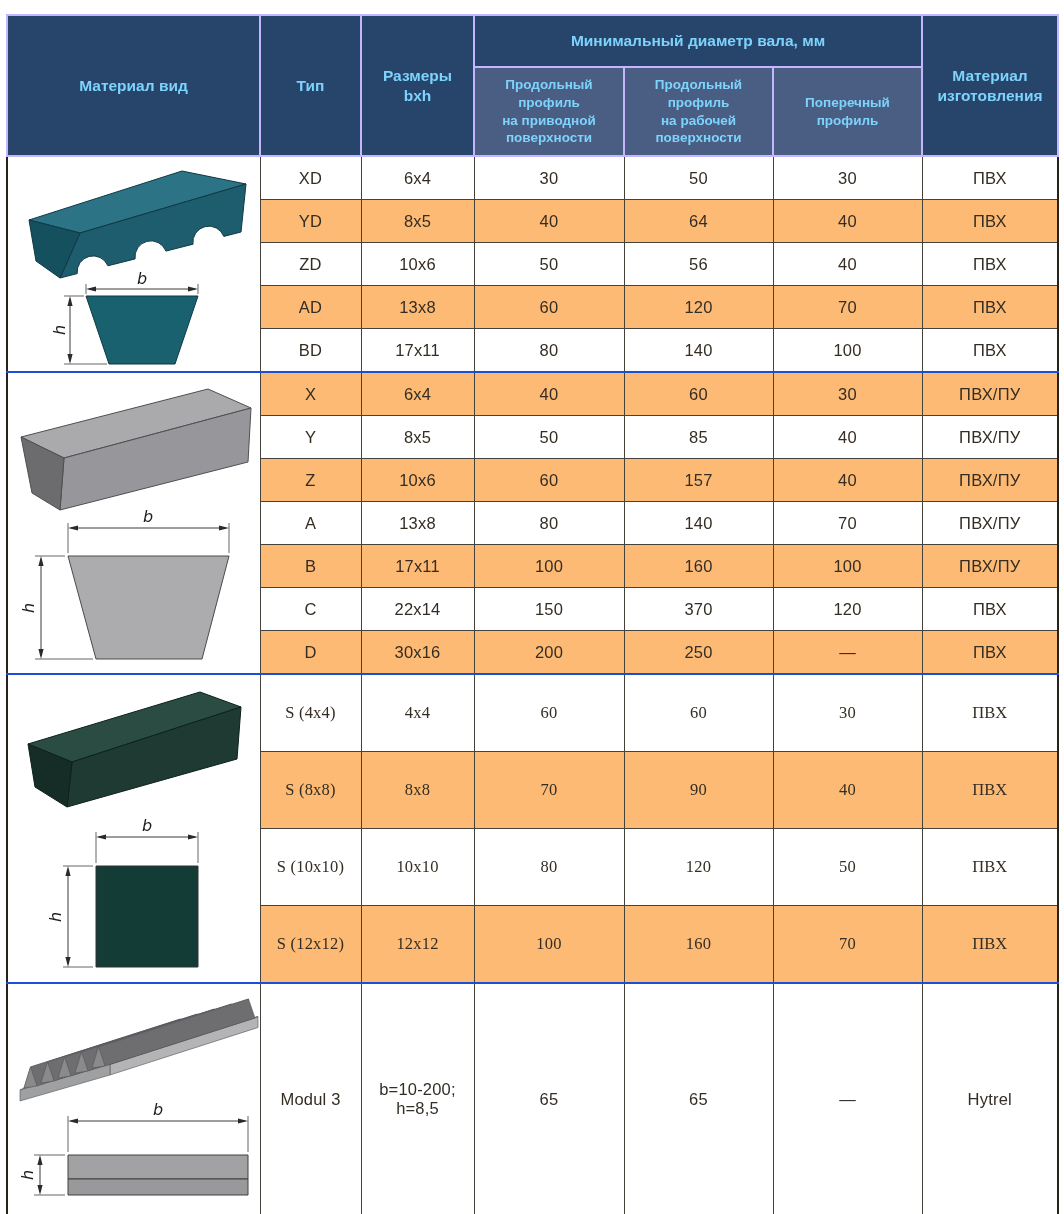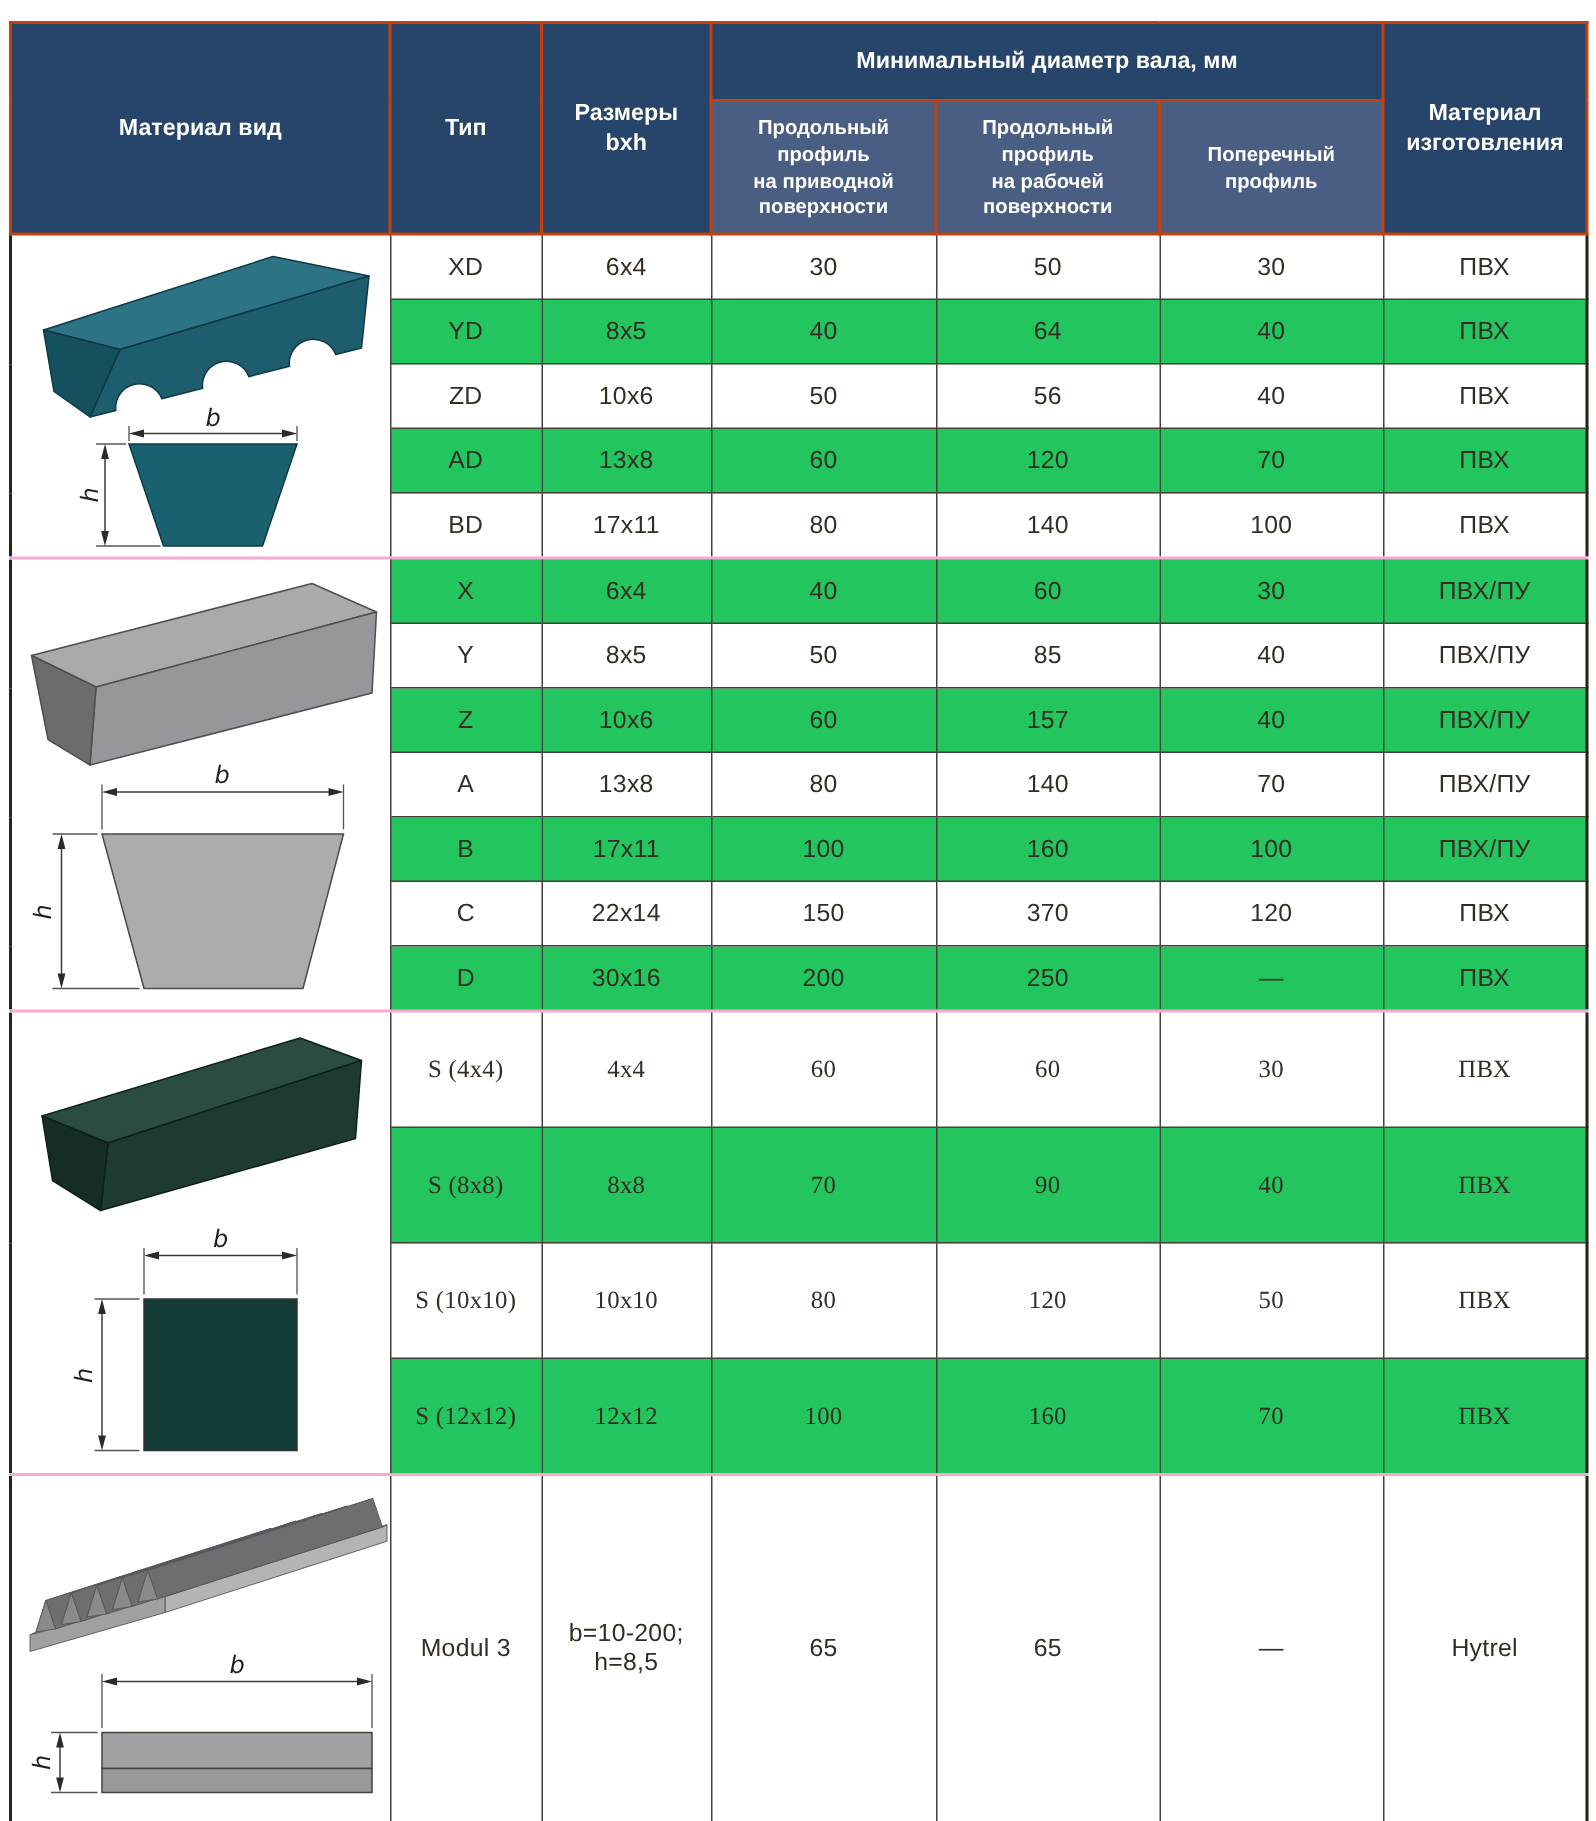--- a/index.html
+++ b/index.html
@@ -7,36 +7,36 @@
     width:1064px;height:1214px;overflow:hidden;background:#ffffff;
     font-family:"Liberation Sans",sans-serif;
   }
   .page{padding:14px 5px 0 6px;}
   table{
     border-collapse:collapse;table-layout:fixed;width:1051px;
     border:2px solid #26221c;
   }
   th,td{padding:0;border:1px solid #45413b;}
   thead th{
-    background:#27456a;color:#ffffff;font-weight:bold;
+    background:#27456a;color:#7dd3fc;font-weight:bold;
     text-align:center;vertical-align:middle;
-    border:2px solid #c2410c;
+    border:2px solid #c4b5fd;
   }
   .th-main{font-size:15.5px;line-height:1.28;}
   th.sub{background:#4a5e84;font-size:13.5px;line-height:1.32;}
   .pre{white-space:pre-line;}
   tr.h1 th{height:50px;}
   tr.h2 th{height:87px;}
   td.data-cell{
     text-align:center;vertical-align:middle;
     font-size:16.5px;color:#342d23;background:#ffffff;
     white-space:pre-line;letter-spacing:.2px;
   }
-  tr.alt td.data-cell{background:#22c55e;}
-  tr.group-start td{border-top:2px solid #f9a8d4;margin-left:42px;}
+  tr.alt td.data-cell{background:#fdba74;}
+  tr.group-start td{border-top:2px solid #1d4ed8;margin-left:42px;}
   td.img-cell{background:#ffffff;vertical-align:middle;text-align:center;}
   td.img-cell svg{display:block;margin:0 auto;}
   tr.g0 td.data-cell{height:42px;}
   tr.g1 td.data-cell{height:42px;}
   tr.g2 td.data-cell{height:76px;font-family:Liberation Serif, serif;}
   tr.g3 td.data-cell{height:230px;}
   .dim-label{
     font-family:"DejaVu Sans",sans-serif;font-style:italic;
     font-size:16px;fill:#1e1e1e;text-anchor:middle;
   }

